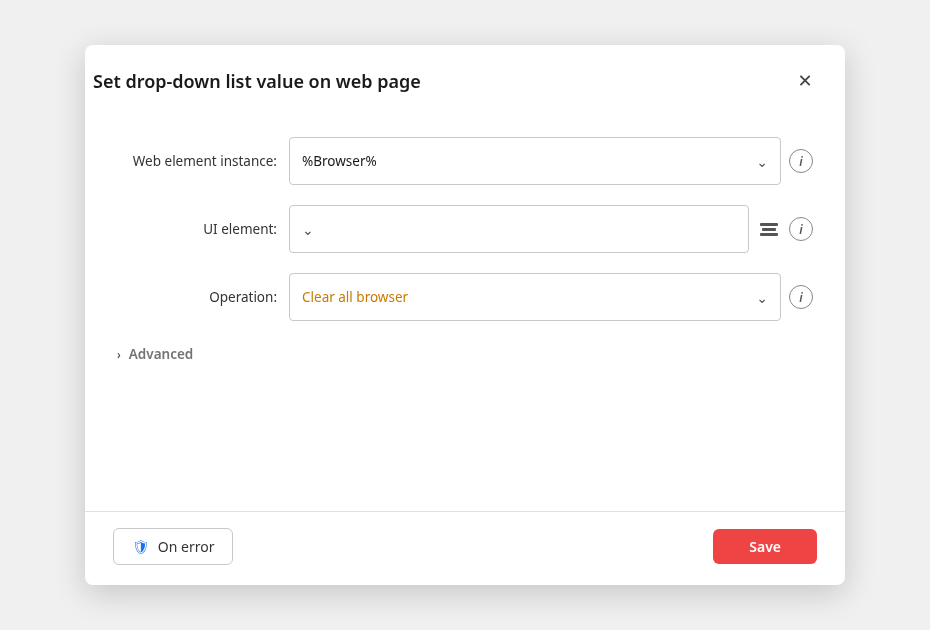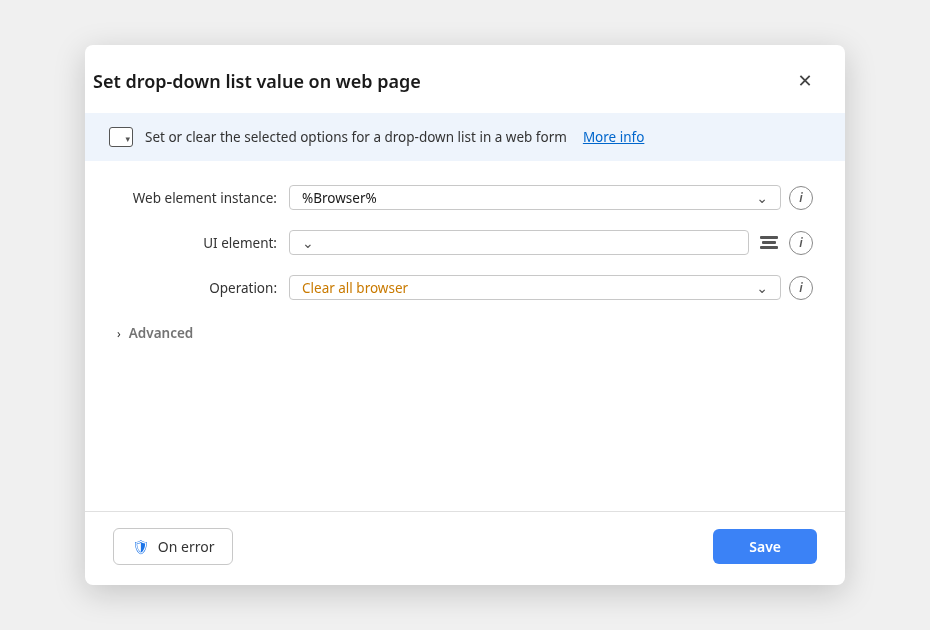--- a/index.html
+++ b/index.html
@@ -124,21 +124,21 @@
 
     .form-control-wrap {
       display: flex;
       align-items: center;
       gap: 8px;
       flex: 1;
     }
 
     .dropdown {
       flex: 1;
-      height: 25px;
+      height: 48px;
       border: 1.5px solid #c8c8c8;
       border-radius: 4px;
       display: flex;
       align-items: center;
       justify-content: space-between;
       padding: 0 12px;
       background: white;
       cursor: pointer;
       font-size: 13.5px;
       color: #1a1a1a;
@@ -240,21 +240,21 @@
       font-size: 14px;
       color: #1a73e8;
     }
 
     .footer-right {
       display: flex;
       gap: 10px;
     }
 
     .save-btn {
-      background: #3b82f6;
+      background: #ef4444;
       color: white;
       border: none;
       border-radius: 6px;
       padding: 8px 36px;
       font-size: 14px;
       font-weight: 600;
       cursor: pointer;
       font-family: inherit;
     }
 
@@ -272,25 +272,20 @@
 </head>
 <body>
 
 <div class="dialog">
 
   <div class="dialog-header">
     <span class="dialog-title">Set drop-down list value on web page</span>
     <button class="close-btn">✕</button>
   </div>
 
-  <div class="info-banner">
-    <div class="info-banner-icon"></div>
-    <span>Set or clear the selected options for a drop-down list in a web form</span>
-    <a class="more-info-link">More info</a>
-  </div>
 
   <div class="dialog-body">
 
 
     <div class="form-row">
       <span class="form-label">Web element instance:</span>
       <div class="form-control-wrap">
         <div class="dropdown">
           <span>%Browser%</span>
           <span class="chevron-icon">⌄</span>

